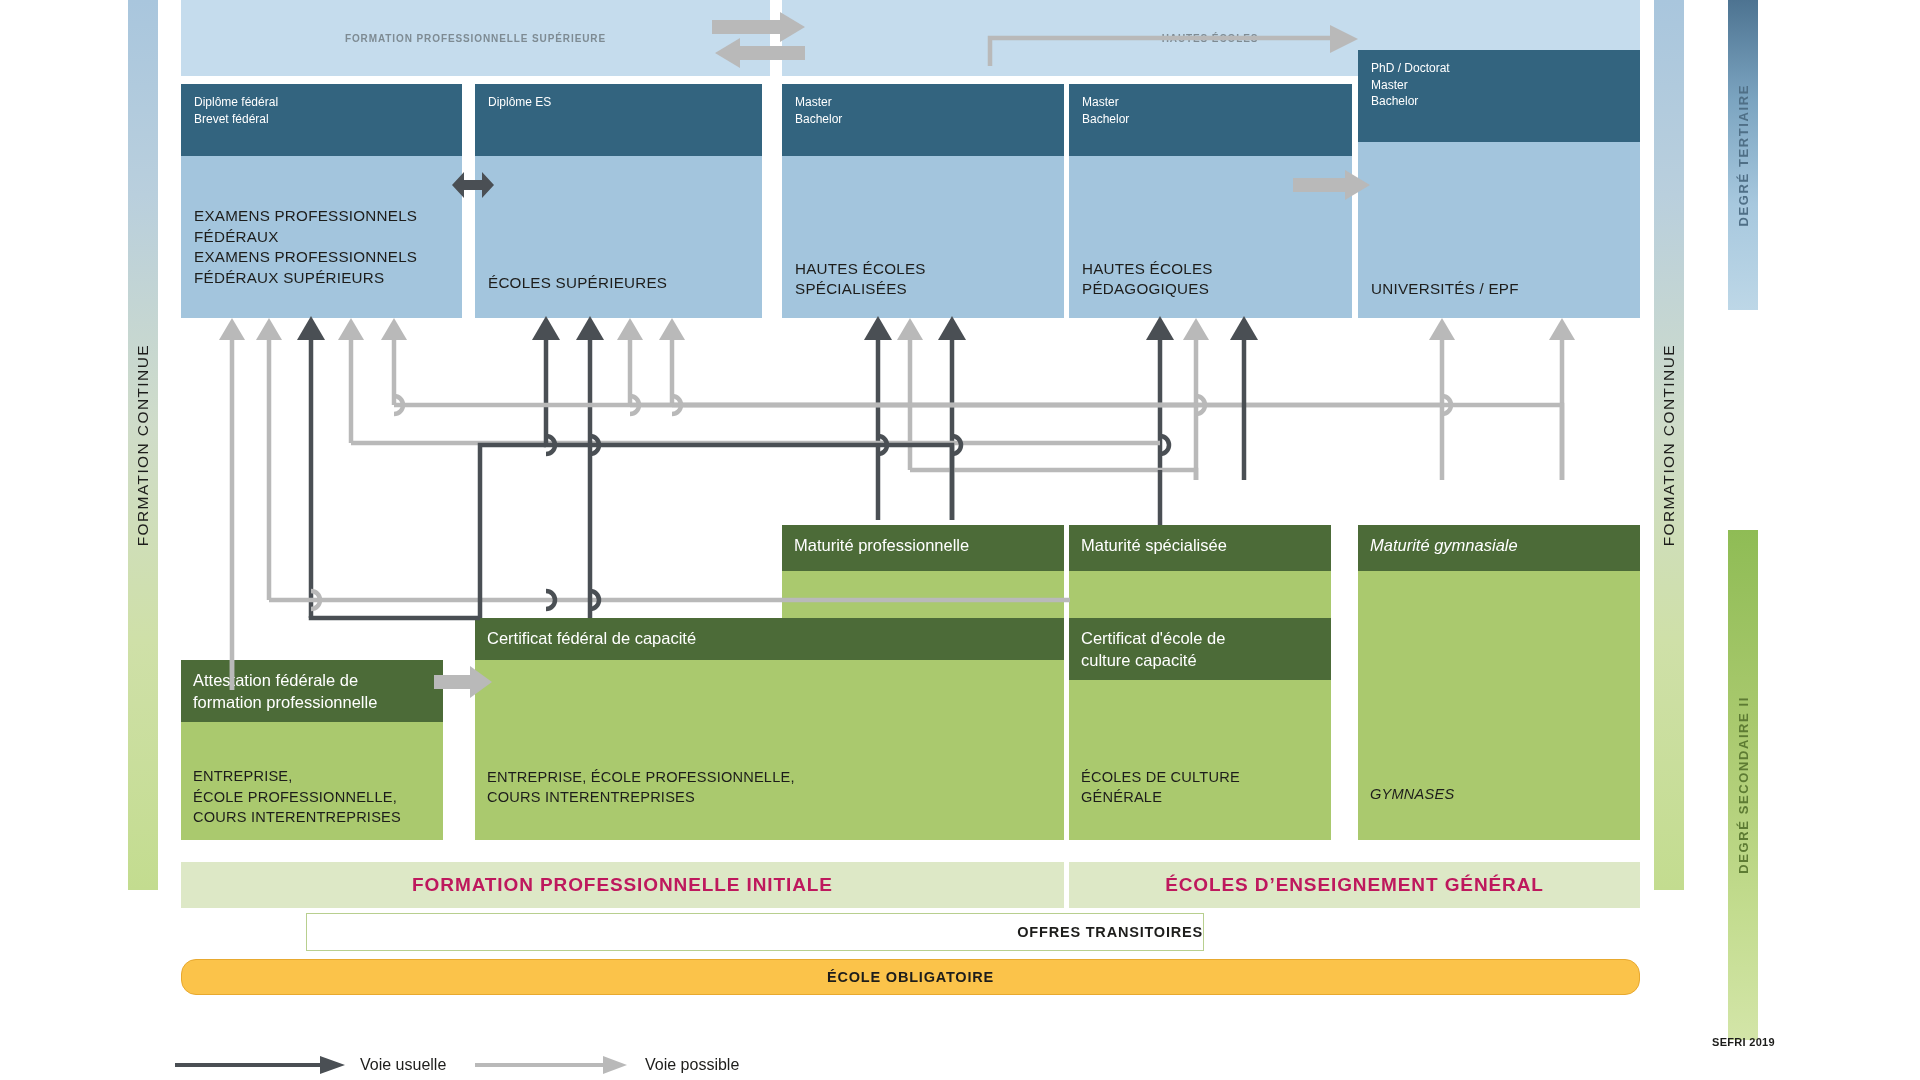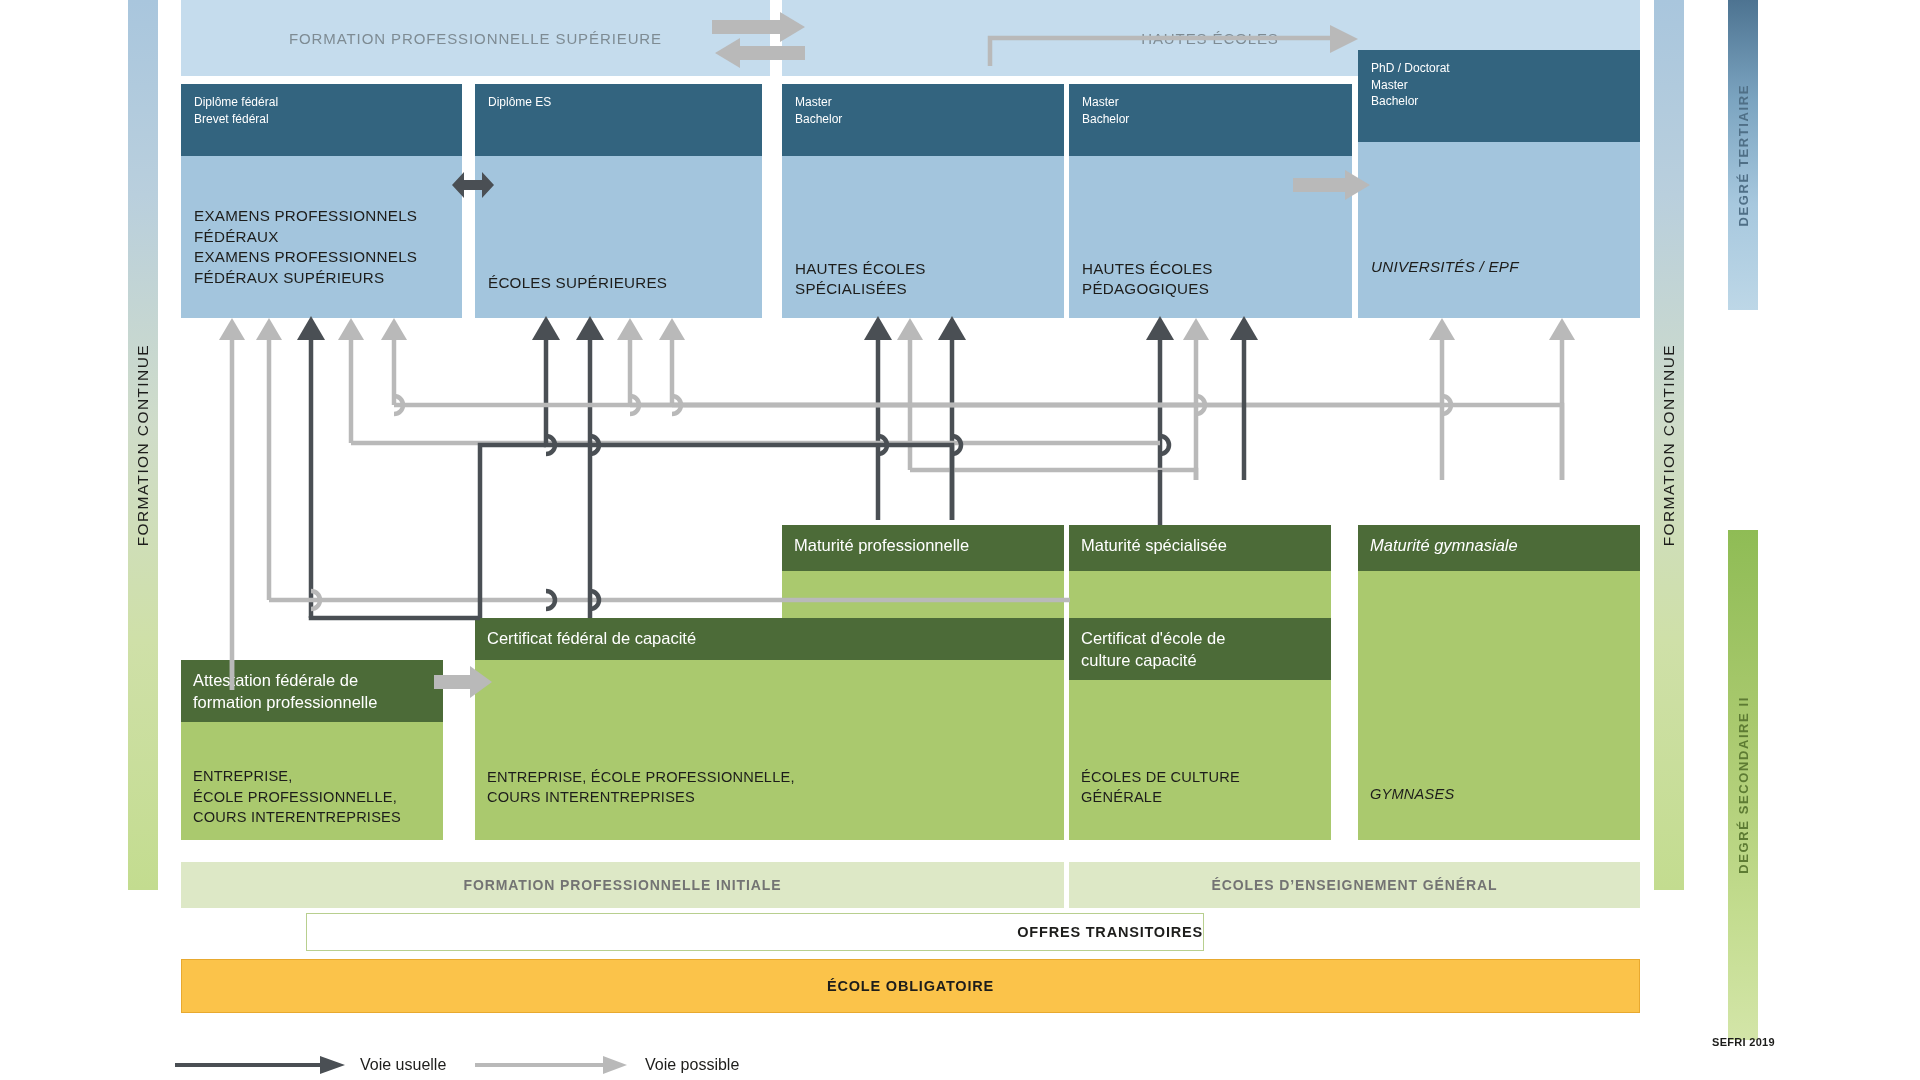--- a/index.html
+++ b/index.html
@@ -40,21 +40,21 @@
   .deg-tert { background: linear-gradient(to bottom,#4d7391 0%, #7ba4c0 32%, #a7c8de 66%, #bdd7e7 100%); }
   .deg-tert span { color: #4f6f86; }
   .deg-sec  { background: linear-gradient(to bottom,#8fbc55 0%, #a9c96e 38%, #c3dc8f 75%, #d3e5a8 100%); }
   .deg-sec span { color: #5d7b33; }
 
   
   .tert-band { background: #c5dced; }
   .tert-band-label {
     position: absolute; top: 0; height: 100%;
     display: flex; align-items: center; justify-content: center;
-    font-size: 15px; font-weight: 400; letter-spacing: 0.9px;
+    font-size: 10px; font-weight: 700; letter-spacing: 0.9px;
     color: #7e8b93;
   }
   .tcol { background: #a3c5dd; }
   .tcap {
     background: #33647f; color: #ffffff;
     font-size: 12px; line-height: 1.38;
     padding: 10px 13px 12px 13px;
   }
   .tcol-foot {
     position: absolute; left: 13px; right: 8px;
@@ -65,21 +65,21 @@
     position: absolute; left: 13px; right: 6px;
     font-size: 15.2px; line-height: 1.36;
     color: #1d1d1b; letter-spacing: 0.25px;
   }
 
   
   .sec-band { background: #dde8c6; }
   .sec-band-label {
     position:absolute; top:0; height:100%;
     display:flex; align-items:center; justify-content:center;
-    font-size:14px; font-weight:700; letter-spacing:0.9px; color:#737373;
+    font-size:19px; font-weight:700; letter-spacing:0.9px; color:#be185d;
   }
   .gcol { background: #aac96e; }
   .gcap {
     background: #4c6b38; color:#ffffff;
     font-size: 16.5px; line-height: 1.35;
     padding: 9px 12px 10px 12px;
   }
   .gcol-foot {
     position:absolute; left:12px; right:8px;
     font-size: 14.6px; line-height: 1.42;
@@ -155,21 +155,21 @@
     <div class="tcap" style="height:72px; white-space:pre-line;">Master
 Bachelor</div>
     <div class="tcol-foot" style="bottom:18px; white-space:pre-line;">HAUTES ÉCOLES
 PÉDAGOGIQUES</div>
   </div>
 
   <div class="abs tcol" style="left:1358px; top:50px; width:282px; height:268px;">
     <div class="tcap" style="height:92px; white-space:pre-line;">PhD / Doctorat
 Master
 Bachelor</div>
-    <div class="tcol-foot" style="bottom:40px; white-space:pre-line;font-style:italic;">UNIVERSITÉS / EPF</div>
+    <div class="tcol-foot" style="bottom:18px; white-space:pre-line;">UNIVERSITÉS / EPF</div>
   </div>
 
   <div class="abs sec-band" style="left:181px; top:862px; width:883px; height:46px;"></div>
   <div class="abs sec-band-label" style="left:181px; top:862px; width:883px; height:46px;">FORMATION PROFESSIONNELLE INITIALE</div>
 
   <div class="abs sec-band" style="left:1069px; top:862px; width:571px; height:46px;"></div>
   <div class="abs sec-band-label" style="left:1069px; top:862px; width:571px; height:46px;">ÉCOLES D’ENSEIGNEMENT GÉNÉRAL</div>
 
   <div class="abs gcol" style="left:782px; top:525px; width:282px; height:100px;">
     <div class="gcap" style="height:46px;">Maturité professionnelle</div>
@@ -202,21 +202,21 @@
 formation professionnelle</div>
     <div class="gcol-foot" style="bottom:12px; white-space:pre-line;">ENTREPRISE,
 ÉCOLE PROFESSIONNELLE,
 COURS INTERENTREPRISES</div>
   </div>
 
   <div class="abs transit" style="left:306px; top:913px; width:898px; height:38px;justify-content:flex-end;">
     <span>OFFRES TRANSITOIRES</span>
   </div>
 
-  <div class="abs oblig" style="left:181px; top:959px; width:1459px; height:54px;">
+  <div class="abs oblig" style="left:181px; top:959px; width:1459px; height:36px;border-radius:15px;">
     <span>ÉCOLE OBLIGATOIRE</span>
   </div>
 
   <div class="abs credit" style="left:1712px; top:1036px;">SEFRI 2019</div>
 
   <div class="abs" style="left:175px; top:1050px; width:700px; height:30px;">
     <svg width="700" height="30">
       <g>
         <line x1="0" y1="15" x2="145" y2="15" stroke="#4a4f54" stroke-width="4"></line>
         <polygon points="145,6 170,15 145,24" fill="#4a4f54"></polygon>

